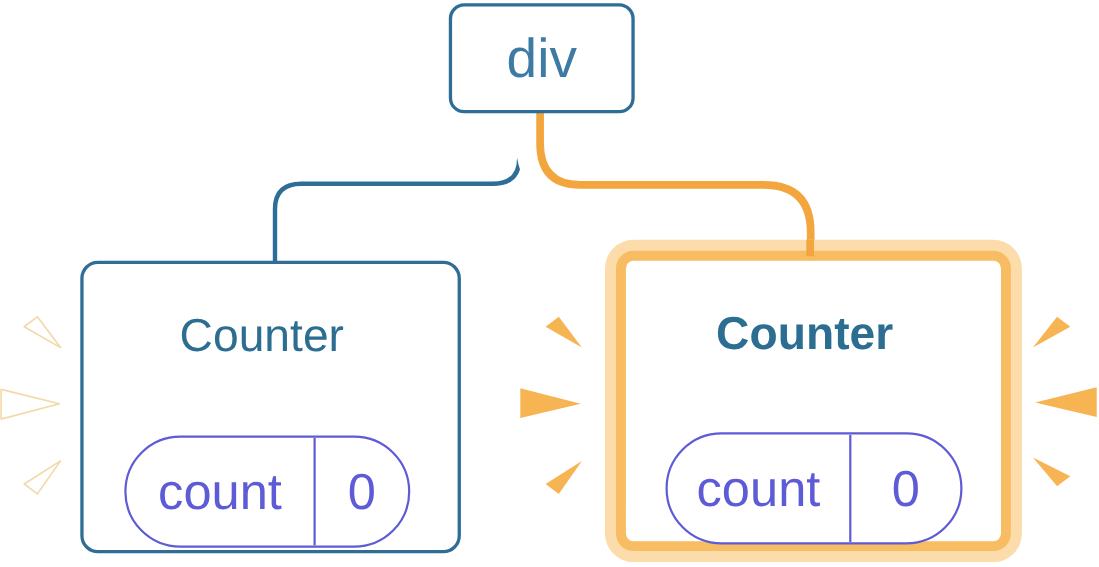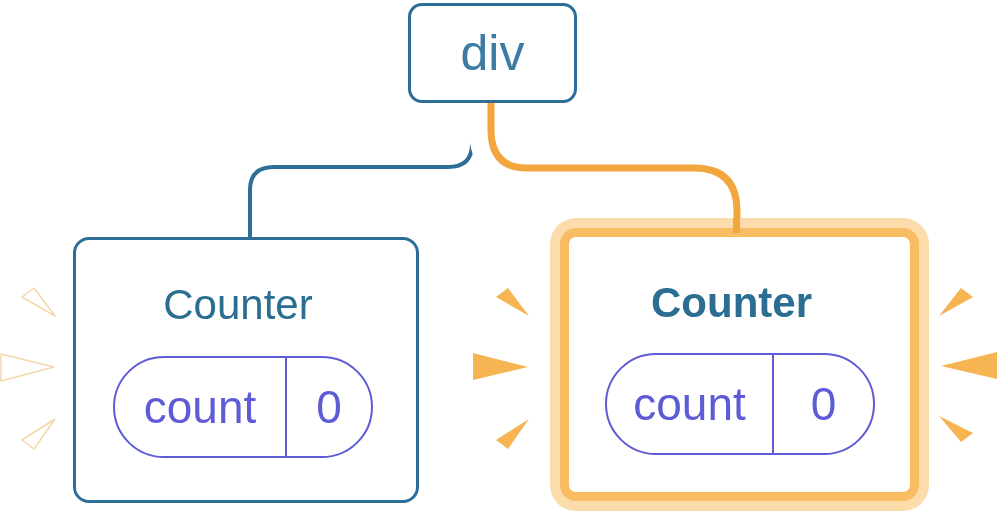--- a/index.html
+++ b/index.html
@@ -39,21 +39,21 @@
   .card-title {
     position:absolute; left:0; right:16px; top:44px; text-align:center;
     font-size:42px; color:#2c6e91; font-weight:400; line-height:1;
   }
   .card-right .card-title { top:45px; font-weight:700; }
 
   
   .pill {
     position:absolute; box-sizing:border-box; height:102px;
     background:#ffffff; border:2.5px solid #5d5bd5; border-radius:60px;
-    display:flex; overflow:hidden;
+    display:flex; overflow:hidden;margin-top:40px;
   }
   .pill-left  { left:37px; top:116px; width:260px; }
   .pill-right { left:36px; top:116px; width:270px; }
   .pill .pill-name {
     box-sizing:border-box; border-right:2.5px solid #5d5bd5;
     display:flex; align-items:center; justify-content:center;
     font-size:46px; color:#5d5bd5;
   }
   .pill-left  .pill-name { width:172px; }
   .pill-right .pill-name { width:167px; }

